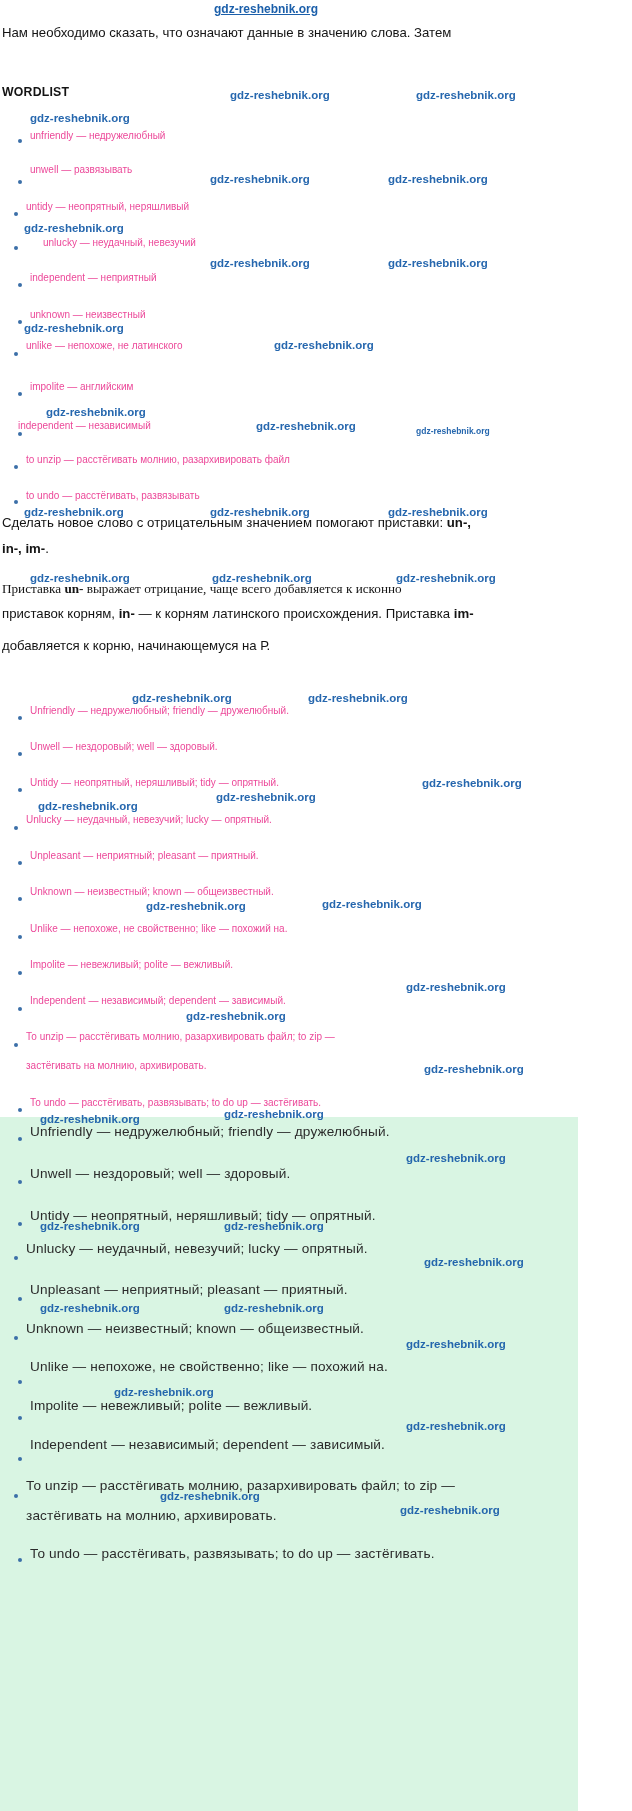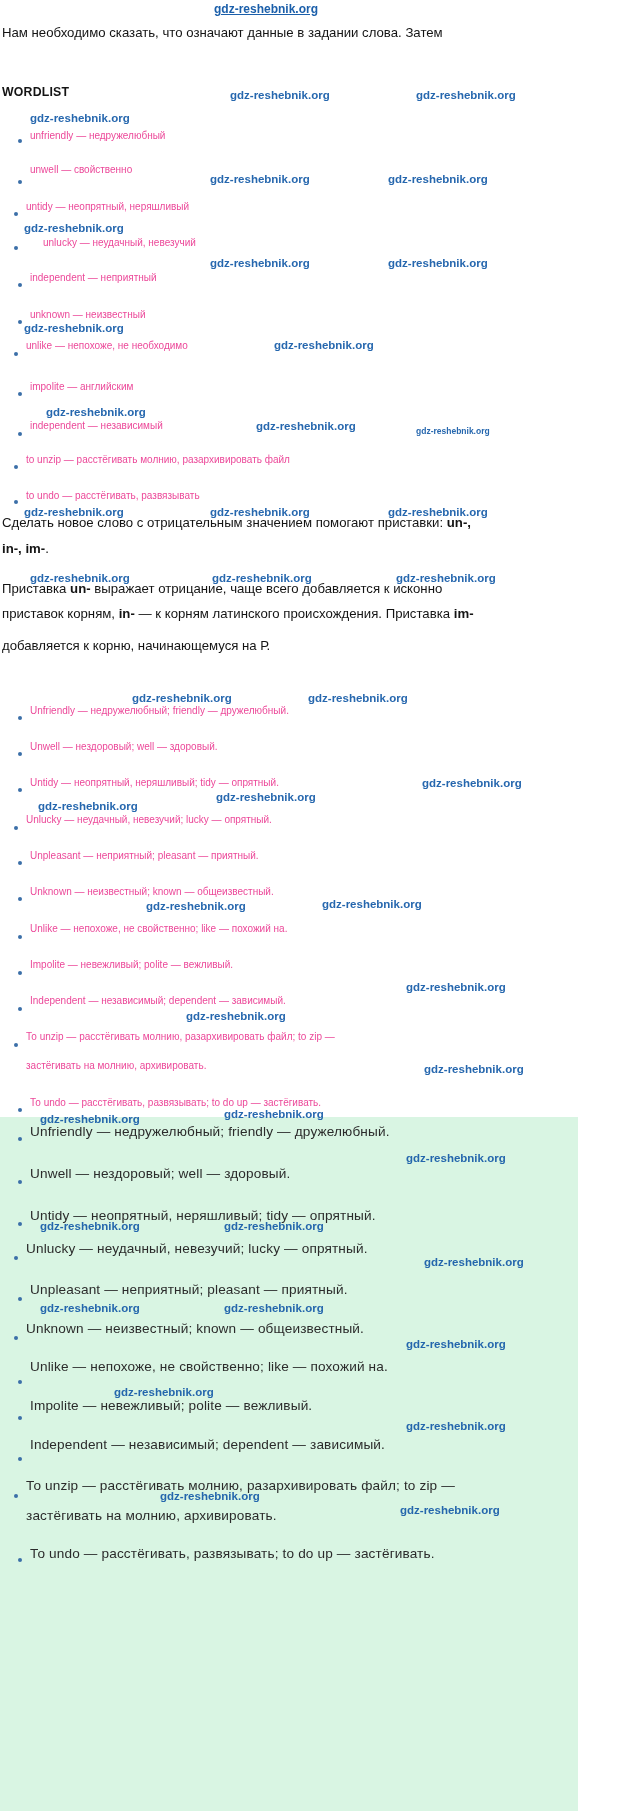--- a/index.html
+++ b/index.html
@@ -87,61 +87,61 @@
     letter-spacing: 0.15px;
   }
 </style>
 </head>
 <body>
 
 <div class="page">
 
   <div class="top-wm">gdz-reshebnik.org</div>
 
-  <div class="para" style="left:2px; top:25px;">Нам необходимо сказать, что означают данные в задании слова. Затем</div>
+  <div class="para" style="left:2px; top:25px;">Нам необходимо сказать, что означают данные в значению слова. Затем</div>
 
   <div class="wordlist-title">WORDLIST</div>
 
   <div class="bullet" style="left:18px; top:139px;"></div>
   <div class="item" style="left:30px; top:130px;">unfriendly — недружелюбный</div>
 
   <div class="bullet" style="left:18px; top:180px;"></div>
-  <div class="item" style="left:30px; top:164px;">unwell — свойственно</div>
+  <div class="item" style="left:30px; top:164px;">unwell — развязывать</div>
 
   <div class="bullet" style="left:14px; top:212px;"></div>
   <div class="item" style="left:26px; top:201px;">untidy — неопрятный, неряшливый</div>
 
   <div class="bullet" style="left:14px; top:246px;"></div>
   <div class="item" style="left:26px; top:237px;margin-left:17px;">unlucky — неудачный, невезучий</div>
 
   <div class="bullet" style="left:18px; top:283px;"></div>
   <div class="item" style="left:30px; top:272px;">independent — неприятный</div>
 
   <div class="bullet" style="left:18px; top:320px;"></div>
   <div class="item" style="left:30px; top:309px;">unknown — неизвестный</div>
 
   <div class="bullet" style="left:14px; top:352px;"></div>
-  <div class="item" style="left:26px; top:340px;">unlike — непохоже, не необходимо</div>
+  <div class="item" style="left:26px; top:340px;">unlike — непохоже, не латинского</div>
 
   <div class="bullet" style="left:18px; top:392px;"></div>
   <div class="item" style="left:30px; top:381px;">impolite — английским</div>
 
   <div class="bullet" style="left:18px; top:432px;"></div>
-  <div class="item" style="left:30px; top:420px;text-align:right;">independent — независимый</div>
+  <div class="item" style="left:18px; top:420px;text-align:right;">independent — независимый</div>
 
   <div class="bullet" style="left:14px; top:465px;"></div>
   <div class="item" style="left:26px; top:454px;">to unzip — расстёгивать молнию, разархивировать файл</div>
 
   <div class="bullet" style="left:14px; top:500px;"></div>
   <div class="item" style="left:26px; top:490px;">to undo — расстёгивать, развязывать</div>
 
   <div class="para" style="left:2px; top:515px;"><span>Сделать новое слово с отрицательным значением помогают приставки: </span><span class="bold">un-,</span></div>
   <div class="para" style="left:2px; top:541px;"><span class="bold">in-, im-</span><span>.</span></div>
 
-  <div class="para" style="left:2px; top:581px;"><span>Приставка </span><span class="bold">un-</span><span> выражает отрицание, чаще всего добавляется к исконно</span></div>
+  <div class="para" style="left:2px; top:581px;font-family:Liberation Serif, serif;"><span>Приставка </span><span class="bold">un-</span><span> выражает отрицание, чаще всего добавляется к исконно</span></div>
   <div class="para" style="left:2px; top:606px;"><span>приставок корням, </span><span class="bold">in-</span><span> — к корням латинского происхождения. Приставка </span><span class="bold">im-</span></div>
   <div class="para" style="left:2px; top:638px;text-align:center;">добавляется к корню, начинающемуся на Р.</div>
 
   <div class="bullet" style="left:18px; top:716px;"></div>
   <div class="item" style="left:30px; top:705px;">Unfriendly — недружелюбный; friendly — дружелюбный.</div>
 
   <div class="bullet" style="left:18px; top:752px;"></div>
   <div class="item" style="left:30px; top:741px;">Unwell — нездоровый; well — здоровый.</div>
 
   <div class="bullet" style="left:18px; top:788px;"></div>

